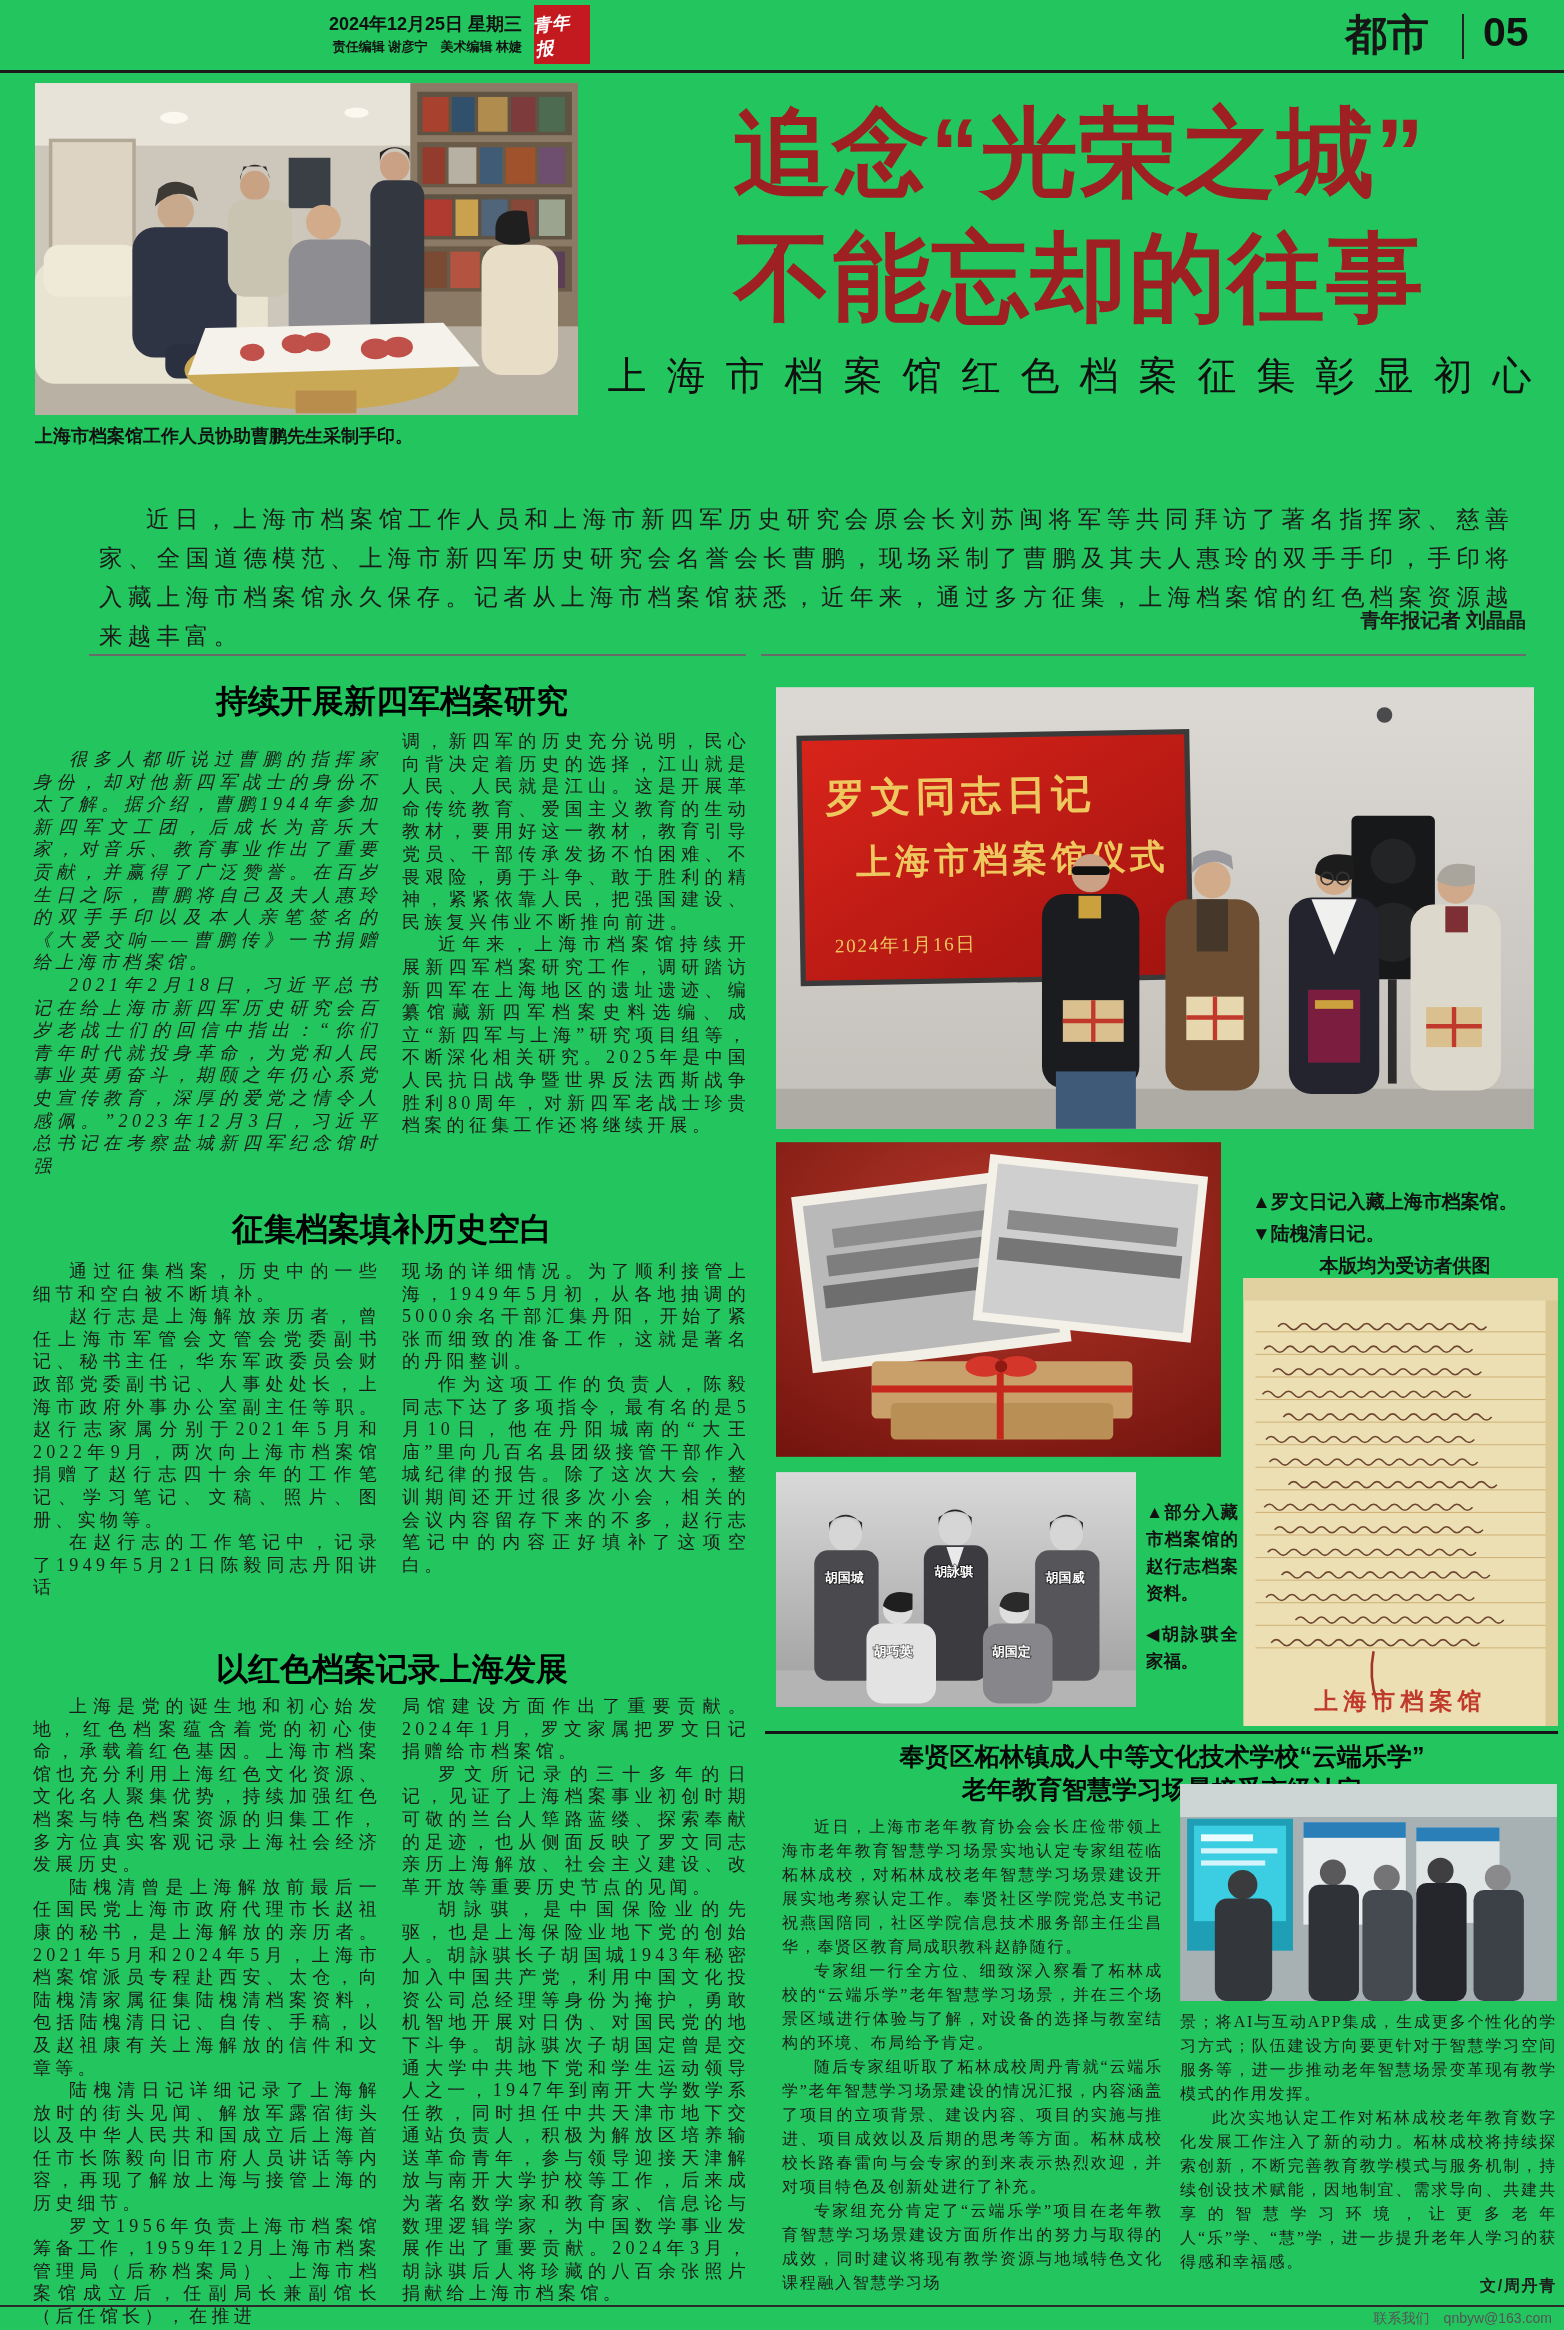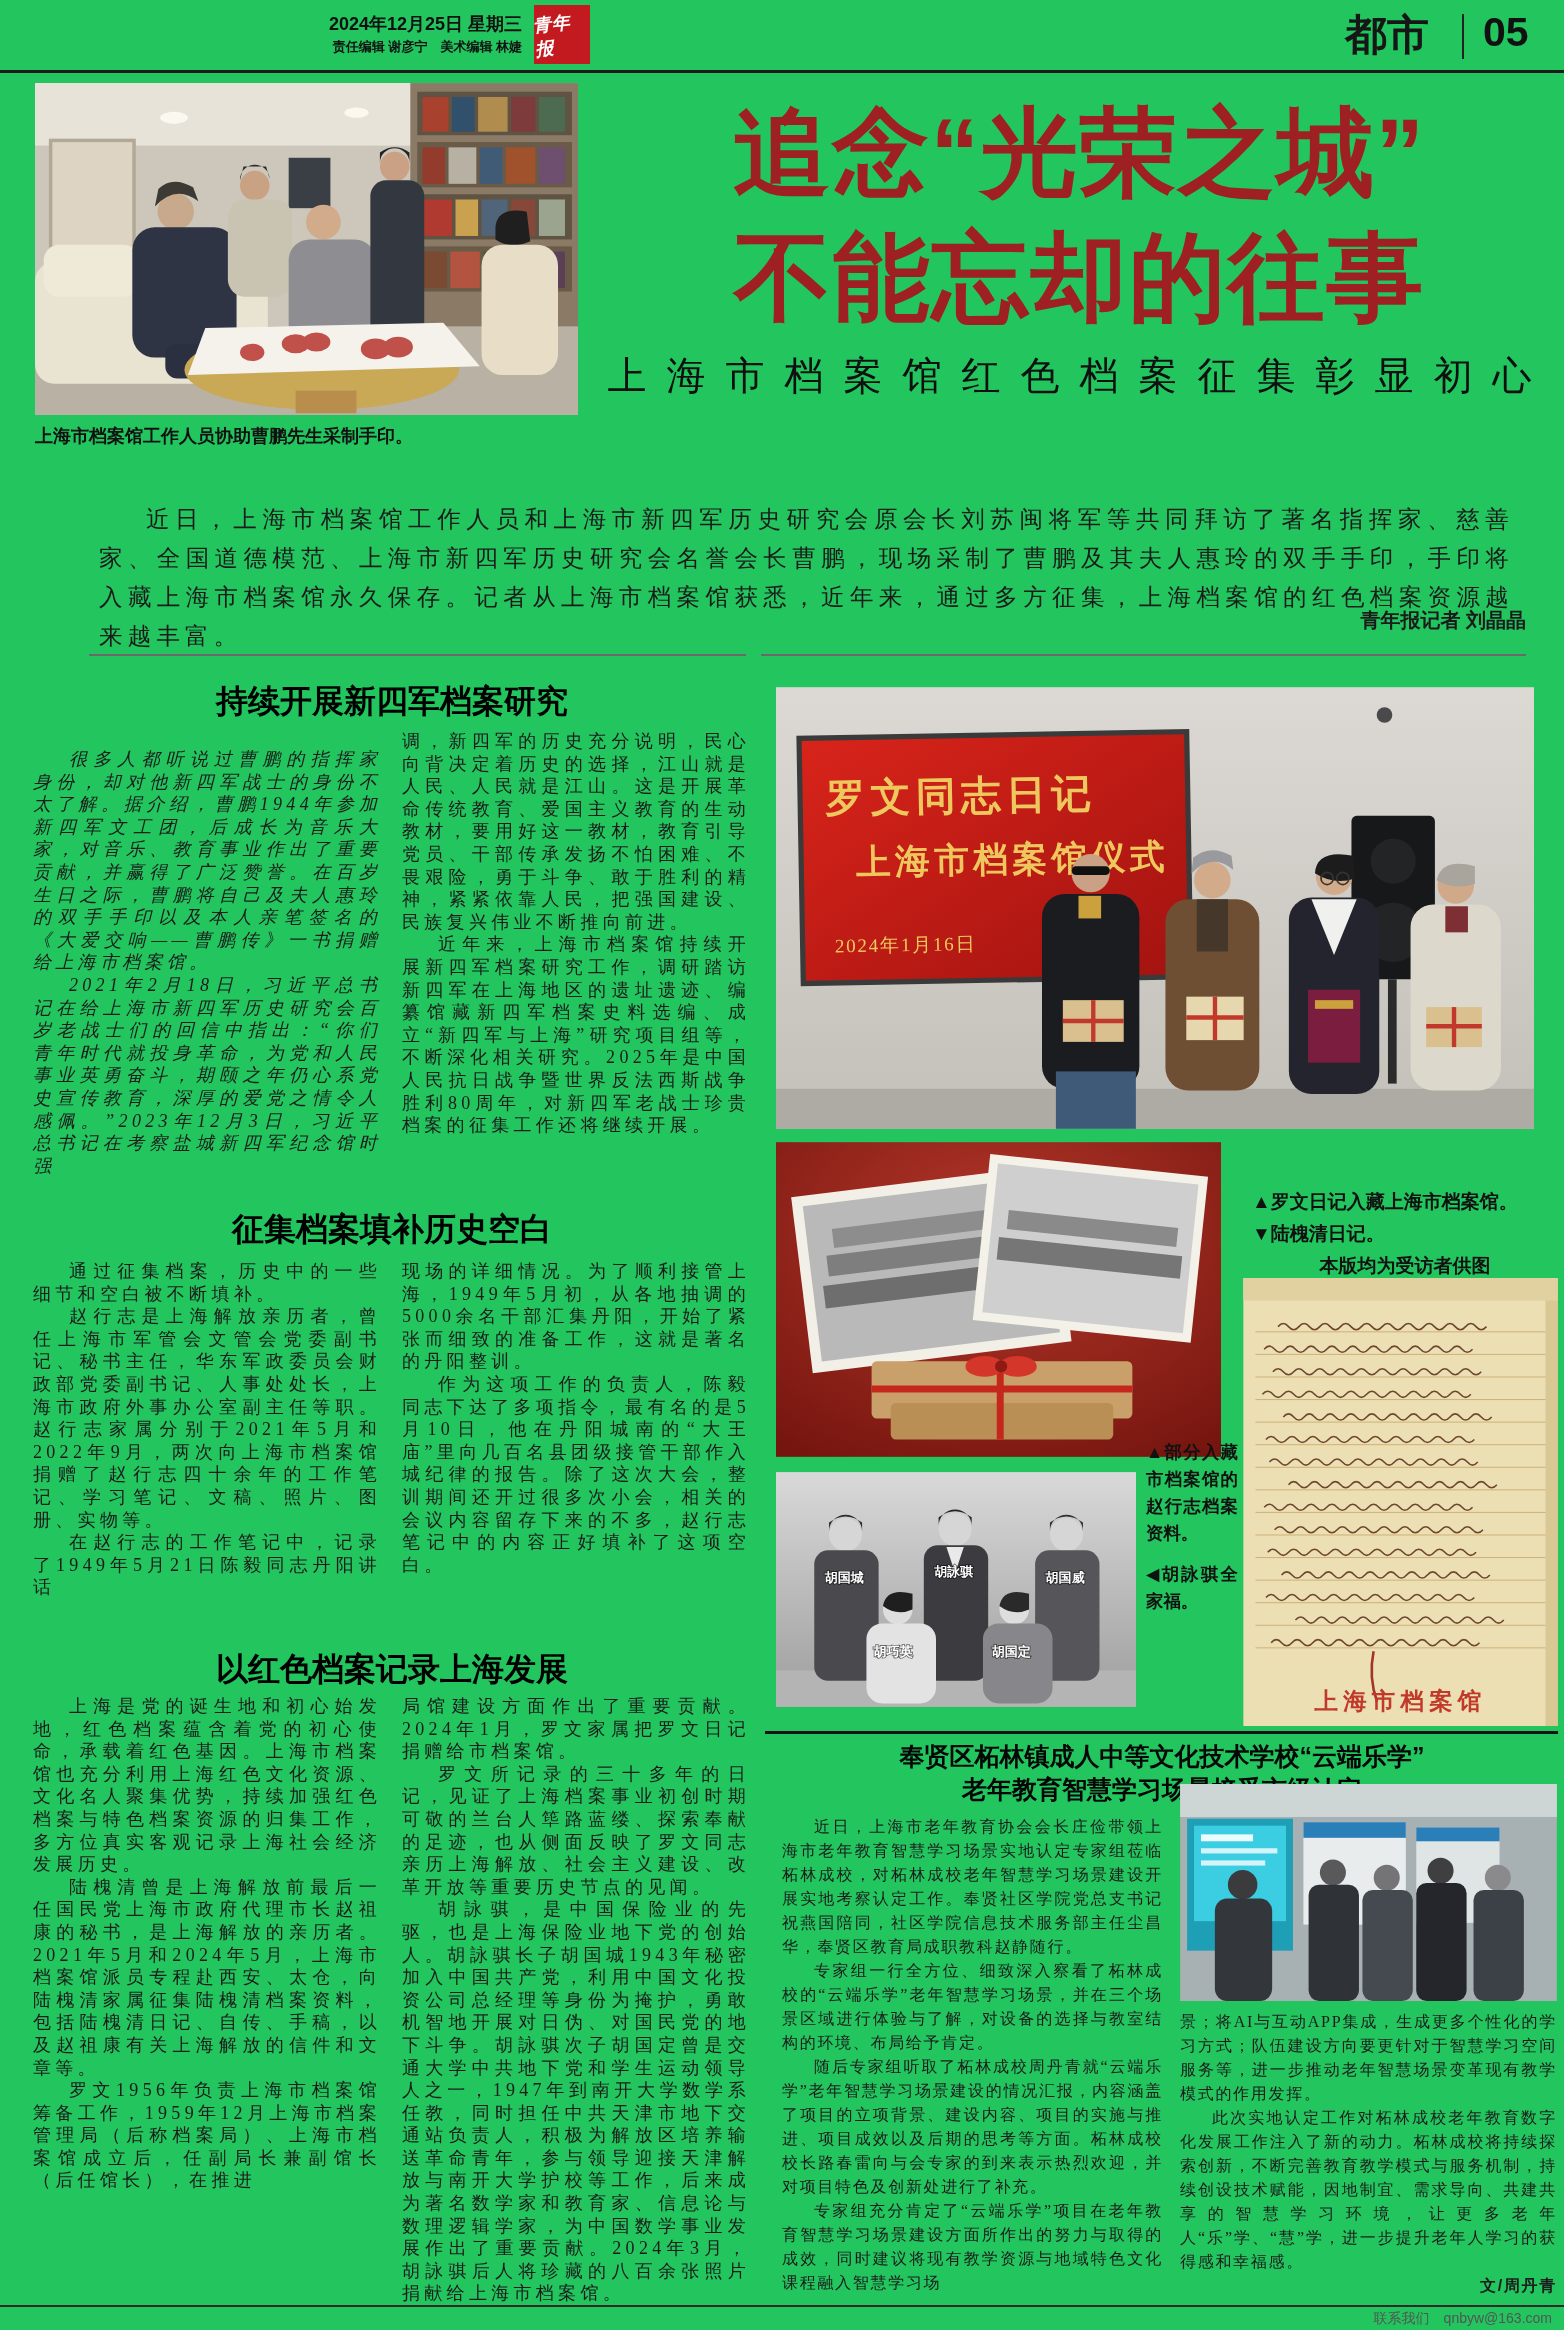--- a/index.html
+++ b/index.html
@@ -37,21 +37,21 @@
   
   .sec-head{width:718px;text-align:center;font-family:"Liberation Sans","DejaVu Sans",sans-serif;
             font-size:32px;font-weight:800;color:#000;}
   .col{width:348px;font-size:18px;line-height:22.6px;letter-spacing:4.3px;text-align:justify;color:#1c1c1c;}
   .col p{margin:0;text-indent:2em;}
   .col p.cont{text-indent:0;}
   
   .cap{font-family:"Liberation Sans","DejaVu Sans",sans-serif;font-weight:700;color:#111;margin-top:7px;}
   .cap-block{top:1179px;left:1252px;width:306px;font-size:19px;line-height:32px;}
   .cap-credit{text-align:center;}
-  .cap-vert{top:1432px;left:1146px;width:92px;font-size:17.4px;line-height:27px;text-align:justify;}
+  .cap-vert{top:1492px;left:1146px;width:92px;font-size:17.4px;line-height:27px;text-align:justify;}
   
   .bot-rule{top:1731px;left:765px;width:793px;height:2.6px;background:#151515;}
   .bot-title{top:1740px;left:765px;width:794px;text-align:center;
              font-family:"Liberation Sans","DejaVu Sans",sans-serif;font-weight:800;
              font-size:25px;line-height:33px;color:#060606;}
   .bcol{font-size:16px;line-height:24px;letter-spacing:1.7px;text-align:justify;color:#1c1c1c;}
   .bcol p{margin:0;text-indent:2em;}
   .bcol p.cont{text-indent:0;}
   .bot-byline{text-align:right;text-indent:0;font-weight:700;font-family:"Liberation Sans","DejaVu Sans",sans-serif;}
   
@@ -188,20 +188,21 @@
   </div>
   <div class="abs col" style="top:1260px;left:402px;">
     <p class="cont">现场的详细情况。为了顺利接管上海，1949年5月初，从各地抽调的5000余名干部汇集丹阳，开始了紧张而细致的准备工作，这就是著名的丹阳整训。</p>
     <p>作为这项工作的负责人，陈毅同志下达了多项指令，最有名的是5月10日，他在丹阳城南的“大王庙”里向几百名县团级接管干部作入城纪律的报告。除了这次大会，整训期间还开过很多次小会，相关的会议内容留存下来的不多，赵行志笔记中的内容正好填补了这项空白。</p>
   </div>
 
   <div class="abs sec-head" style="top:1648px;left:33px;">以红色档案记录上海发展</div>
   <div class="abs col" style="top:1695px;left:33px;">
     <p>上海是党的诞生地和初心始发地，红色档案蕴含着党的初心使命，承载着红色基因。上海市档案馆也充分利用上海红色文化资源、文化名人聚集优势，持续加强红色档案与特色档案资源的归集工作，多方位真实客观记录上海社会经济发展历史。</p>
     <p>陆槐清曾是上海解放前最后一任国民党上海市政府代理市长赵祖康的秘书，是上海解放的亲历者。2021年5月和2024年5月，上海市档案馆派员专程赴西安、太仓，向陆槐清家属征集陆槐清档案资料，包括陆槐清日记、自传、手稿，以及赵祖康有关上海解放的信件和文章等。</p>
+    <p>陆槐清日记详细记录了上海解放时的街头见闻、解放军露宿街头以及中华人民共和国成立后上海首任市长陈毅向旧市府人员讲话等内容，再现了解放上海与接管上海的历史细节。</p>
     <p>罗文1956年负责上海市档案馆筹备工作，1959年12月上海市档案管理局（后称档案局）、上海市档案馆成立后，任副局长兼副馆长（后任馆长），在推进</p>
   </div>
   <div class="abs col" style="top:1695px;left:402px;">
     <p class="cont">局馆建设方面作出了重要贡献。2024年1月，罗文家属把罗文日记捐赠给市档案馆。</p>
     <p>罗文所记录的三十多年的日记，见证了上海档案事业初创时期可敬的兰台人筚路蓝缕、探索奉献的足迹，也从侧面反映了罗文同志亲历上海解放、社会主义建设、改革开放等重要历史节点的见闻。</p>
     <p>胡詠骐，是中国保险业的先驱，也是上海保险业地下党的创始人。胡詠骐长子胡国城1943年秘密加入中国共产党，利用中国文化投资公司总经理等身份为掩护，勇敢机智地开展对日伪、对国民党的地下斗争。胡詠骐次子胡国定曾是交通大学中共地下党和学生运动领导人之一，1947年到南开大学数学系任教，同时担任中共天津市地下交通站负责人，积极为解放区培养输送革命青年，参与领导迎接天津解放与南开大学护校等工作，后来成为著名数学家和教育家、信息论与数理逻辑学家，为中国数学事业发展作出了重要贡献。2024年3月，胡詠骐后人将珍藏的八百余张照片捐献给上海市档案馆。</p>
   </div>
 
   <div class="abs" style="top:687px;left:776px;">
     <svg width="758" height="442" viewBox="0 0 872 508">

